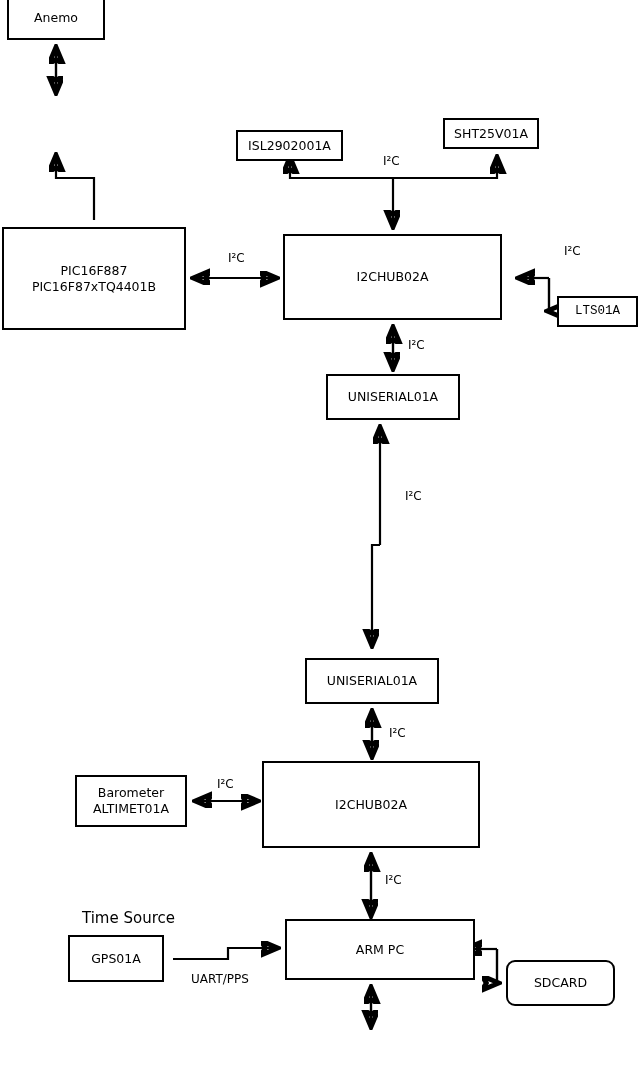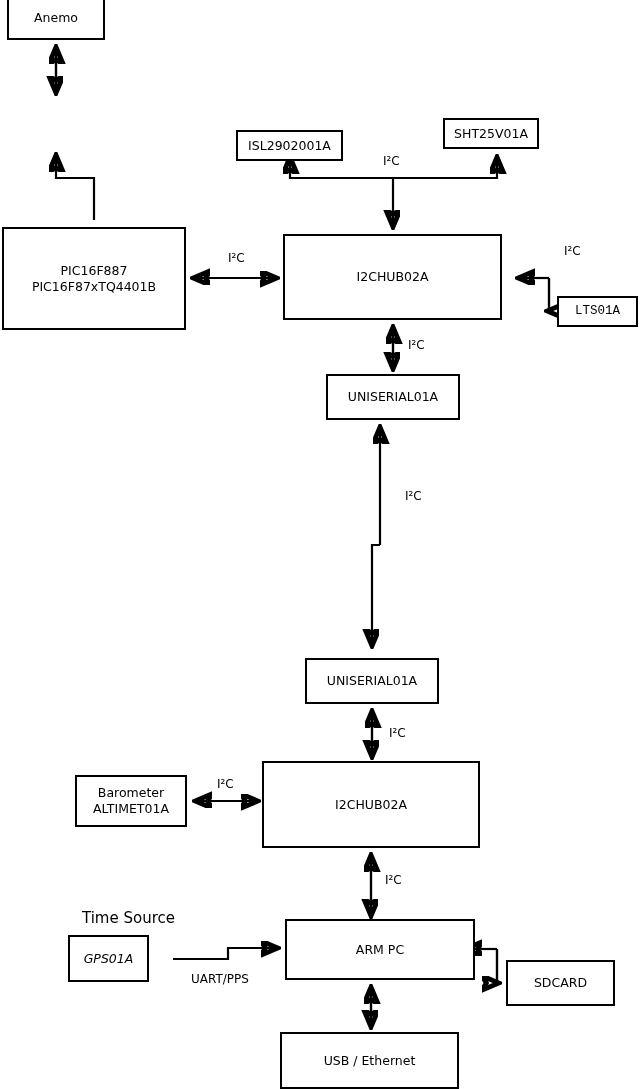--- a/index.html
+++ b/index.html
@@ -145,24 +145,23 @@
 PIC16F87xTQ4401B</div>
   <div class="node" style="left: 236px; top: 130px; width: 107px; height: 31px;">ISL2902001A</div>
   <div class="node" style="left: 443px; top: 118px; width: 96px; height: 31px;">SHT25V01A</div>
   <div class="node" style="left: 283px; top: 234px; width: 219px; height: 86px;">I2CHUB02A</div>
   <div class="node" style="left: 557px; top: 296px; width: 81px; height: 31px; font-family: Liberation Mono, monospace;">LTS01A</div>
   <div class="node" style="left: 326px; top: 374px; width: 134px; height: 46px;">UNISERIAL01A</div>
   <div class="node" style="left: 305px; top: 658px; width: 134px; height: 46px;">UNISERIAL01A</div>
   <div class="node" style="left: 262px; top: 761px; width: 218px; height: 87px;">I2CHUB02A</div>
   <div class="node" style="left: 75px; top: 775px; width: 112px; height: 52px;">Barometer
 ALTIMET01A</div>
-  <div class="node" style="left: 68px; top: 935px; width: 81px; height: 47px; font-style: italic;">GPS01A</div>
+  <div class="node" style="left: 68px; top: 935px; width: 96px; height: 47px;">GPS01A</div>
   <div class="node" style="left: 285px; top: 919px; width: 190px; height: 61px;">ARM PC</div>
-  <div class="node" style="left: 506px; top: 960px; width: 109px; height: 46px;">SDCARD</div>
-  <div class="node" style="left: 280px; top: 1032px; width: 179px; height: 57px;">USB / Ethernet</div>
+  <div class="node" style="left: 506px; top: 960px; width: 109px; height: 46px; border-radius: 9px;">SDCARD</div>
 
   <div class="edge-label" style="left: 383px; top: 155px;">I²C</div>
   <div class="edge-label" style="left: 228px; top: 252px;">I²C</div>
   <div class="edge-label" style="left: 564px; top: 245px;">I²C</div>
   <div class="edge-label" style="left: 408px; top: 339px;">I²C</div>
   <div class="edge-label" style="left: 405px; top: 490px;">I²C</div>
   <div class="edge-label" style="left: 389px; top: 727px;">I²C</div>
   <div class="edge-label" style="left: 217px; top: 778px;">I²C</div>
   <div class="edge-label" style="left: 385px; top: 874px;">I²C</div>
   <div class="edge-label" style="left: 191px; top: 973px; text-align: center;">UART/PPS</div>

